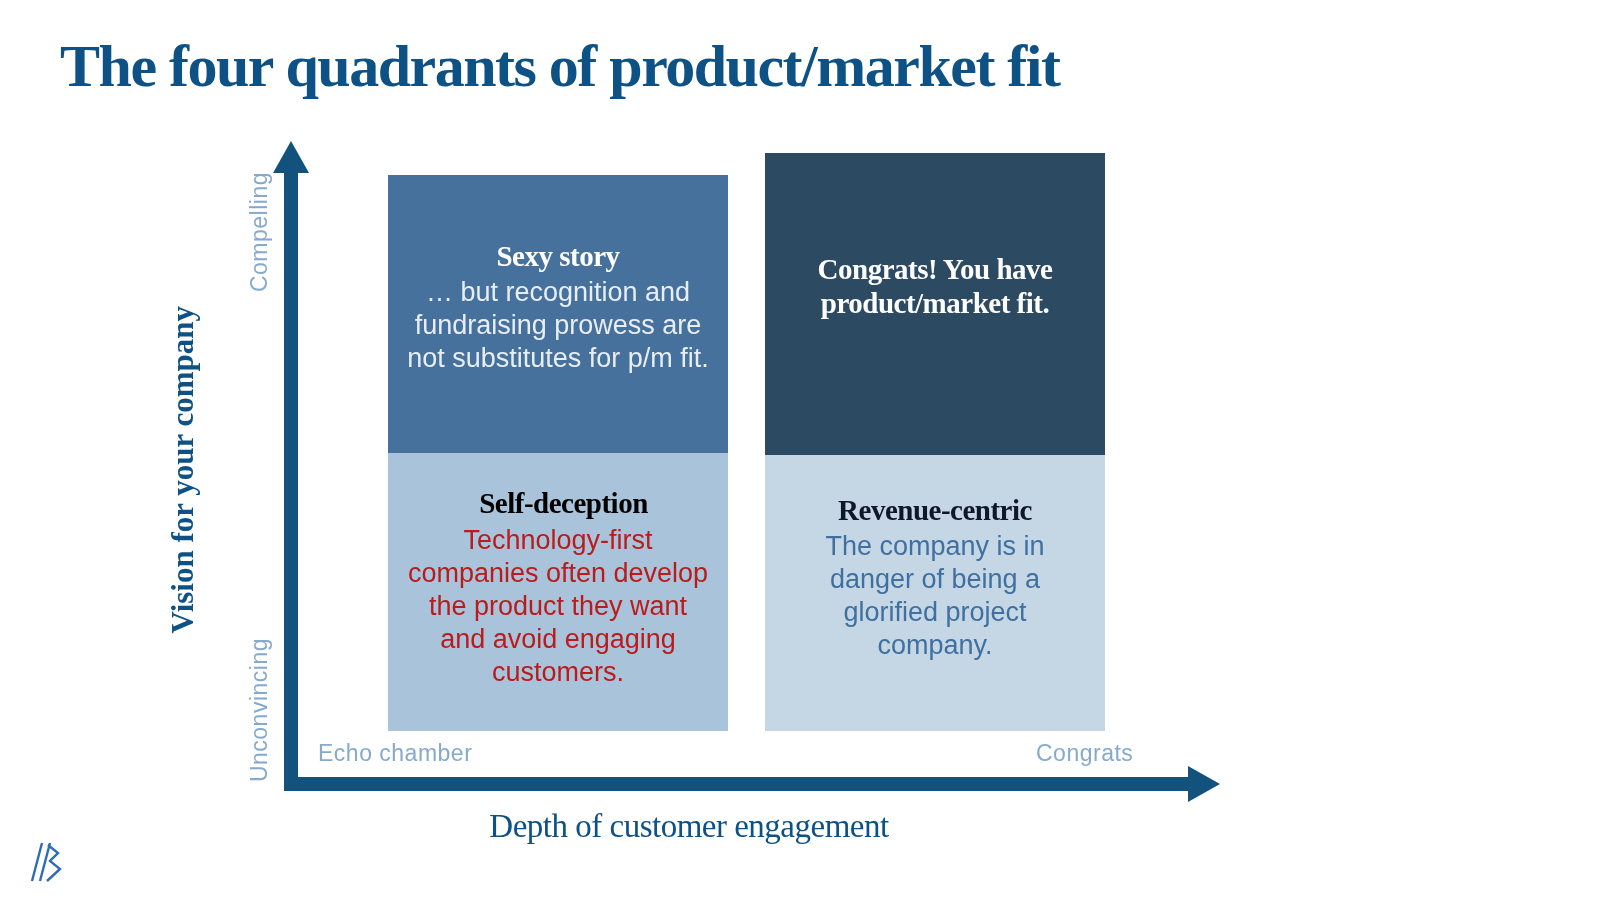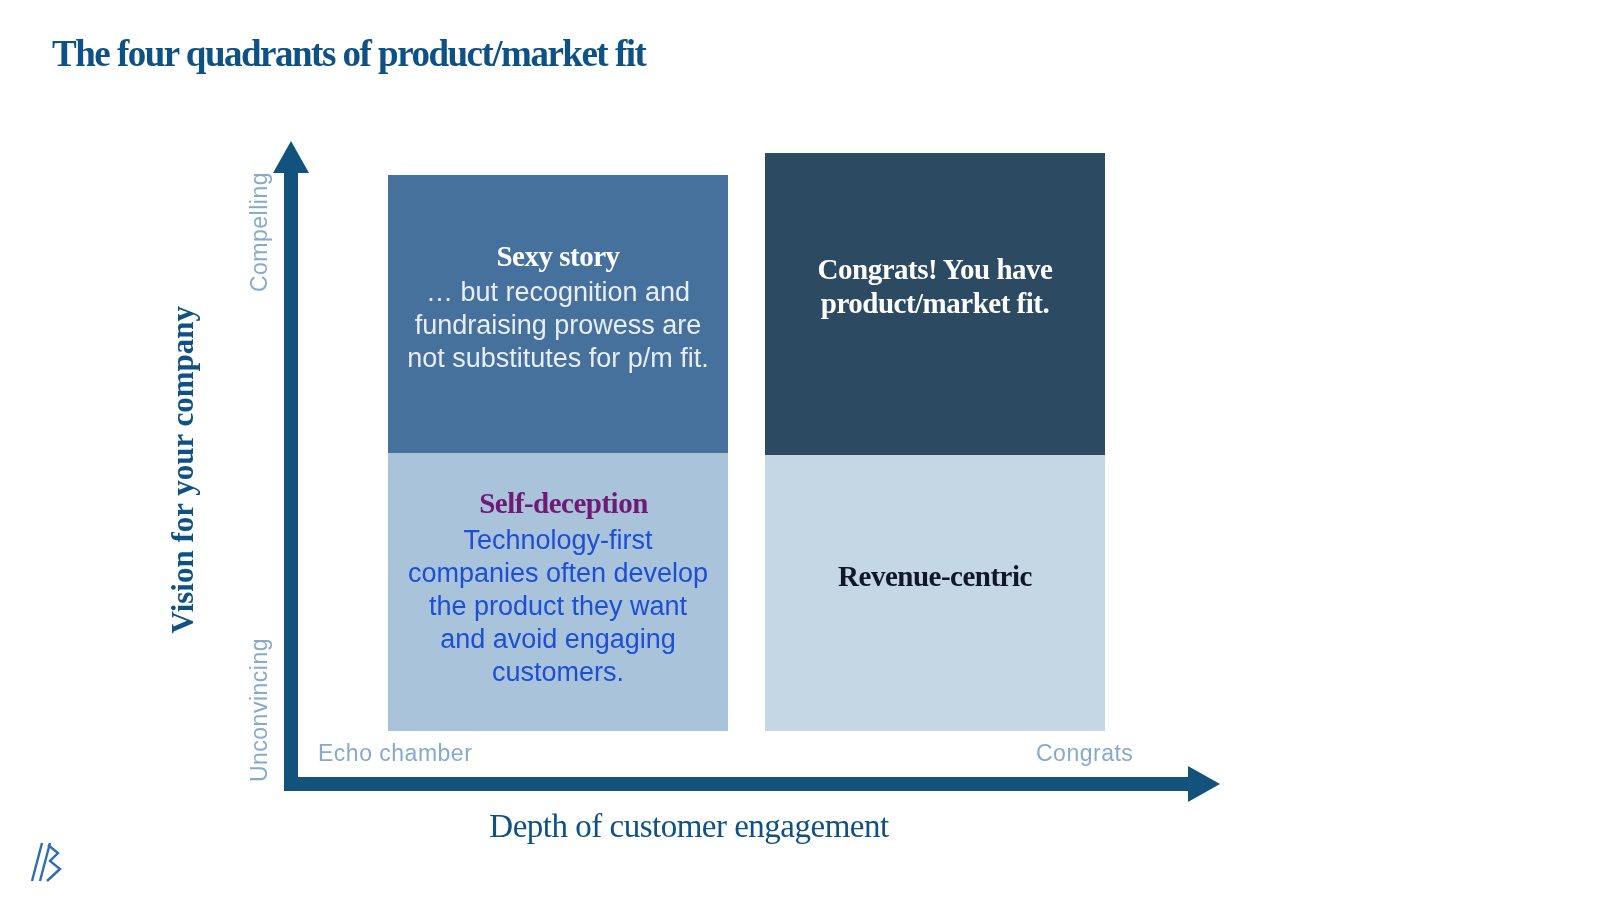--- a/index.html
+++ b/index.html
@@ -9,25 +9,25 @@
     width: 1600px;
     height: 900px;
     background: #ffffff;
     overflow: hidden;
     font-family: "Liberation Sans", sans-serif;
   }
 
   
   .slide-title {
     position: absolute;
-    left: 52px;
+    left: 60px;
     top: 32px;
     font-family: "Liberation Serif", serif;
     font-weight: bold;
-    font-size: 37px;
+    font-size: 60px;
     letter-spacing: -1.5px;
     color: #0d5185;
     white-space: nowrap;
   }
 
   
   .y-shaft {
     position: absolute;
     left: 284px; top: 160px;
     width: 14px; height: 631px;
@@ -146,26 +146,27 @@
   <div class="quad q-tl" style="background-color: rgb(70, 113, 156); margin-top: 27px;">
     <div class="q-heading" style="color: rgb(255, 255, 255);">Sexy story</div>
     <div class="q-body" style="color: rgb(232, 238, 245);">… but recognition and fundraising prowess are not substitutes for p/m fit.</div>
   </div>
 
   <div class="quad q-tr" style="background-color: rgb(45, 74, 99);">
     <div class="q-heading" style="color: rgb(255, 255, 255);">Congrats! You have product/market fit.</div>
   </div>
 
   <div class="quad q-bl" style="background-color: rgb(169, 195, 218);">
-    <div class="q-heading" style="color: #701a75; margin-left: 11px;">Self-deception</div>
-    <div class="q-body" style="color: #1d4ed8;">Technology-first companies often develop the product they want and avoid engaging customers.</div>
+    <div class="q-heading" style="color: #000000; margin-left: 11px;">Self-deception</div>
+    <div class="q-body" style="color: #b91c1c;">Technology-first companies often develop the product they want and avoid engaging customers.</div>
   </div>
 
   <div class="quad q-br" style="background-color: rgb(197, 215, 228);">
     <div class="q-heading" style="color: #0f172a;">Revenue-centric</div>
+    <div class="q-body" style="color: rgb(63, 112, 161);">The company is in danger of being a glorified project company.</div>
   </div>
 
   <div class="logo">
     <svg width="44" height="50" viewBox="0 0 44 50" fill="none">
       <g stroke="#2f6cb4" stroke-width="2.4" fill="none">
         <line x1="8" y1="45" x2="18" y2="7"></line>
         <line x1="16" y1="45" x2="26" y2="7"></line>
         <polyline points="24,9 34,17 26,25 36,33 23,45"></polyline>
       </g>
     </svg>

